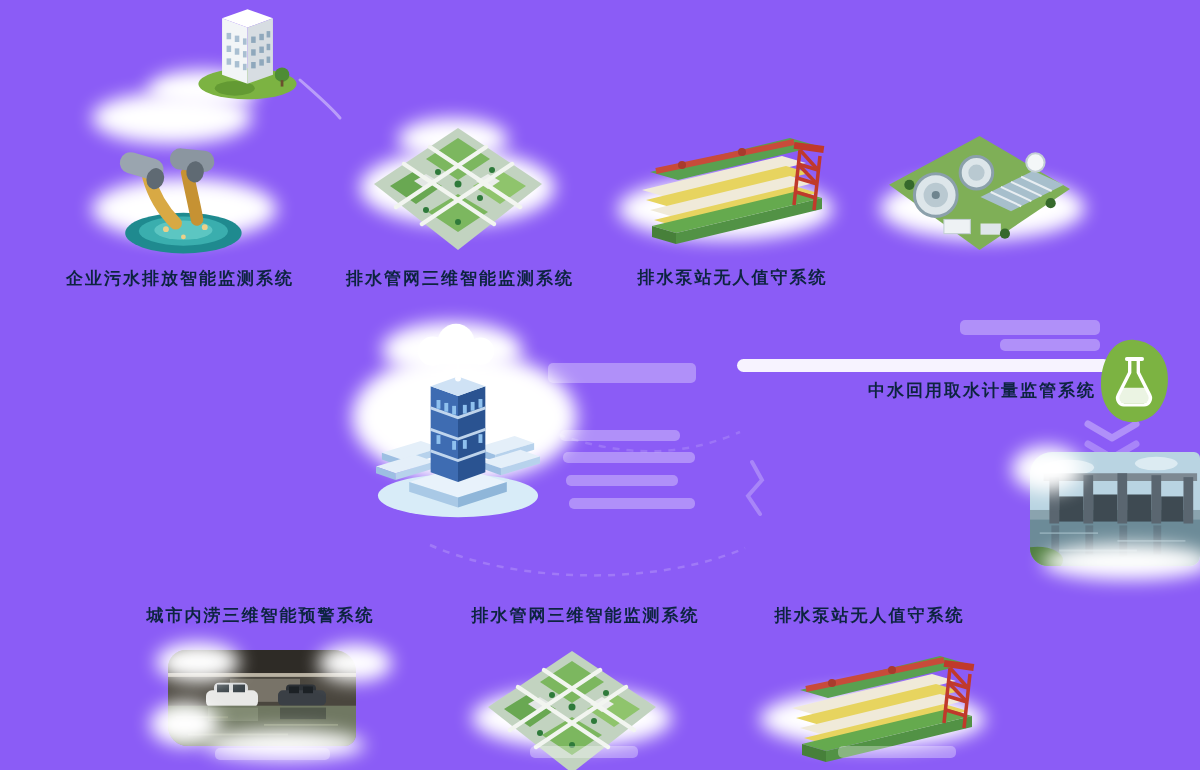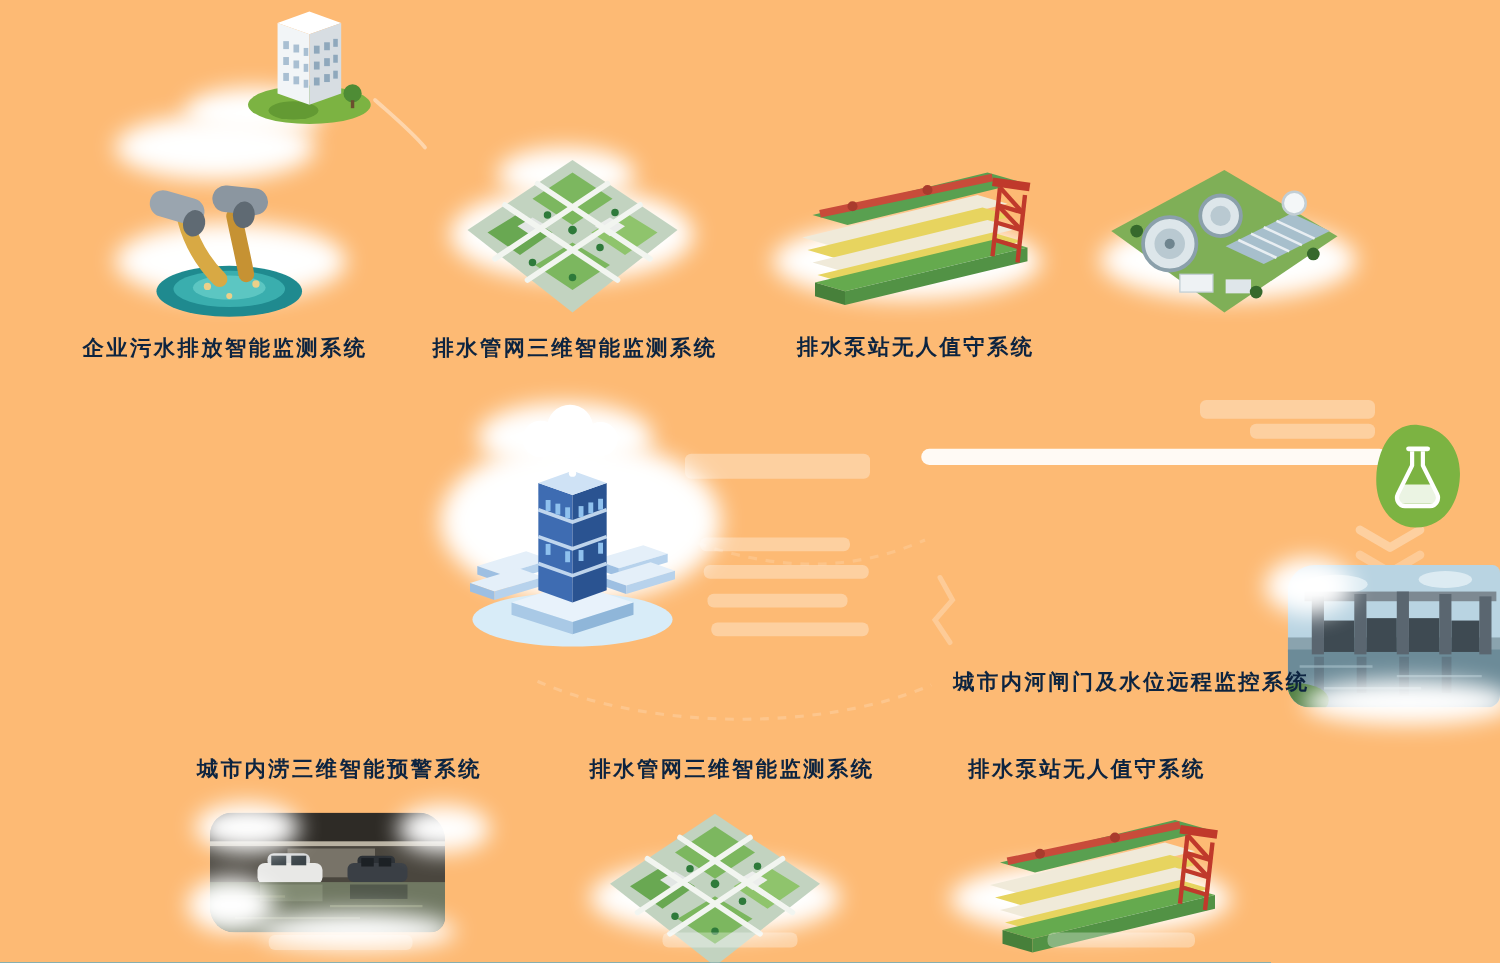--- a/index.html
+++ b/index.html
@@ -1,17 +1,17 @@
 <!DOCTYPE html>
 <html><head>
 <meta charset="utf-8">
 <title>智慧排水系统图</title>
 <style>
   html,body{margin:0;padding:0;background:#2ba6de;}
-  .stage{position:relative;width:1200px;height:770px;background:#fdba74;overflow:hidden;
+  .stage{position:relative;width:1200px;height:770px;background:#8b5cf6;overflow:hidden;
          font-family:"Liberation Sans","DejaVu Sans",sans-serif;}
   .cloud{position:absolute;background:#ffffff;border-radius:50%;filter:blur(9px);z-index:1;}
   .cloud.front{z-index:3;}
   .illus{position:absolute;z-index:2;}
   .overlay{position:absolute;left:0;top:0;z-index:1;pointer-events:none;}
   .sys-label{position:absolute;z-index:4;color:#0d2440;font-weight:700;font-size:17px;
              letter-spacing:2px;text-align:center;line-height:1.15;}
   .ghost{position:absolute;background:rgba(255,255,255,.32);border-radius:5px;z-index:2;}
   .photo{position:absolute;overflow:hidden;z-index:2;}
   .photo svg{display:block;width:100%;height:100%;}
@@ -315,32 +315,32 @@
     </svg>
   <div class="ghost" style="left:548px;top:363px;width:148px;height:20px"></div>
   <div class="ghost" style="left:560px;top:430px;width:120px;height:11px"></div>
   <div class="ghost" style="left:563px;top:452px;width:132px;height:11px"></div>
   <div class="ghost" style="left:566px;top:475px;width:112px;height:11px"></div>
   <div class="ghost" style="left:569px;top:498px;width:126px;height:11px"></div>
 
   <div class="ghost" style="left:960px;top:320px;width:140px;height:15px"></div>
   <div class="ghost" style="left:1000px;top:339px;width:100px;height:12px"></div>
   <div class="bar" style="left:737px;top:359px;width:373px;height:13px"></div>
+  <div class="sys-label" style="left:852px;top:381px;width:260px">中水回用取水计量监管系统</div>
   <svg class="illus" style="left:1098px;top:338px;width:72px;height:86px">
       <use href="#sym-flask"></use>
     </svg>
 
   <div class="photo" style="left:1030px;top:452px;width:170px;height:114px;border-radius:22px 6px 10px 18px">
     <svg viewBox="0 0 175 118" preserveAspectRatio="none">
         <use href="#sym-rivergate"></use>
       </svg>
   </div>
-  <div class="sys-label" style="left:750px;top:536px;width:310px">城市内河闸门及水位远程监控系统</div>
-
-  <div class="sys-label" style="left:144px;top:606px;width:255px">城市内涝三维智能预警系统</div>
+
+  <div class="sys-label" style="left:133px;top:606px;width:255px">城市内涝三维智能预警系统</div>
   <div class="sys-label" style="left:458px;top:606px;width:255px">排水管网三维智能监测系统</div>
   <div class="sys-label" style="left:742px;top:606px;width:255px">排水泵站无人值守系统</div>
 
   <div class="photo" style="left:168px;top:650px;width:188px;height:96px;border-radius:18px 22px 12px 20px">
     <svg viewBox="0 0 188 100" preserveAspectRatio="none">
         <use href="#sym-flood"></use>
       </svg>
   </div>
   <svg class="illus" style="left:482px;top:645px;width:180px;height:135px">
       <use href="#sym-pipemap"></use>

